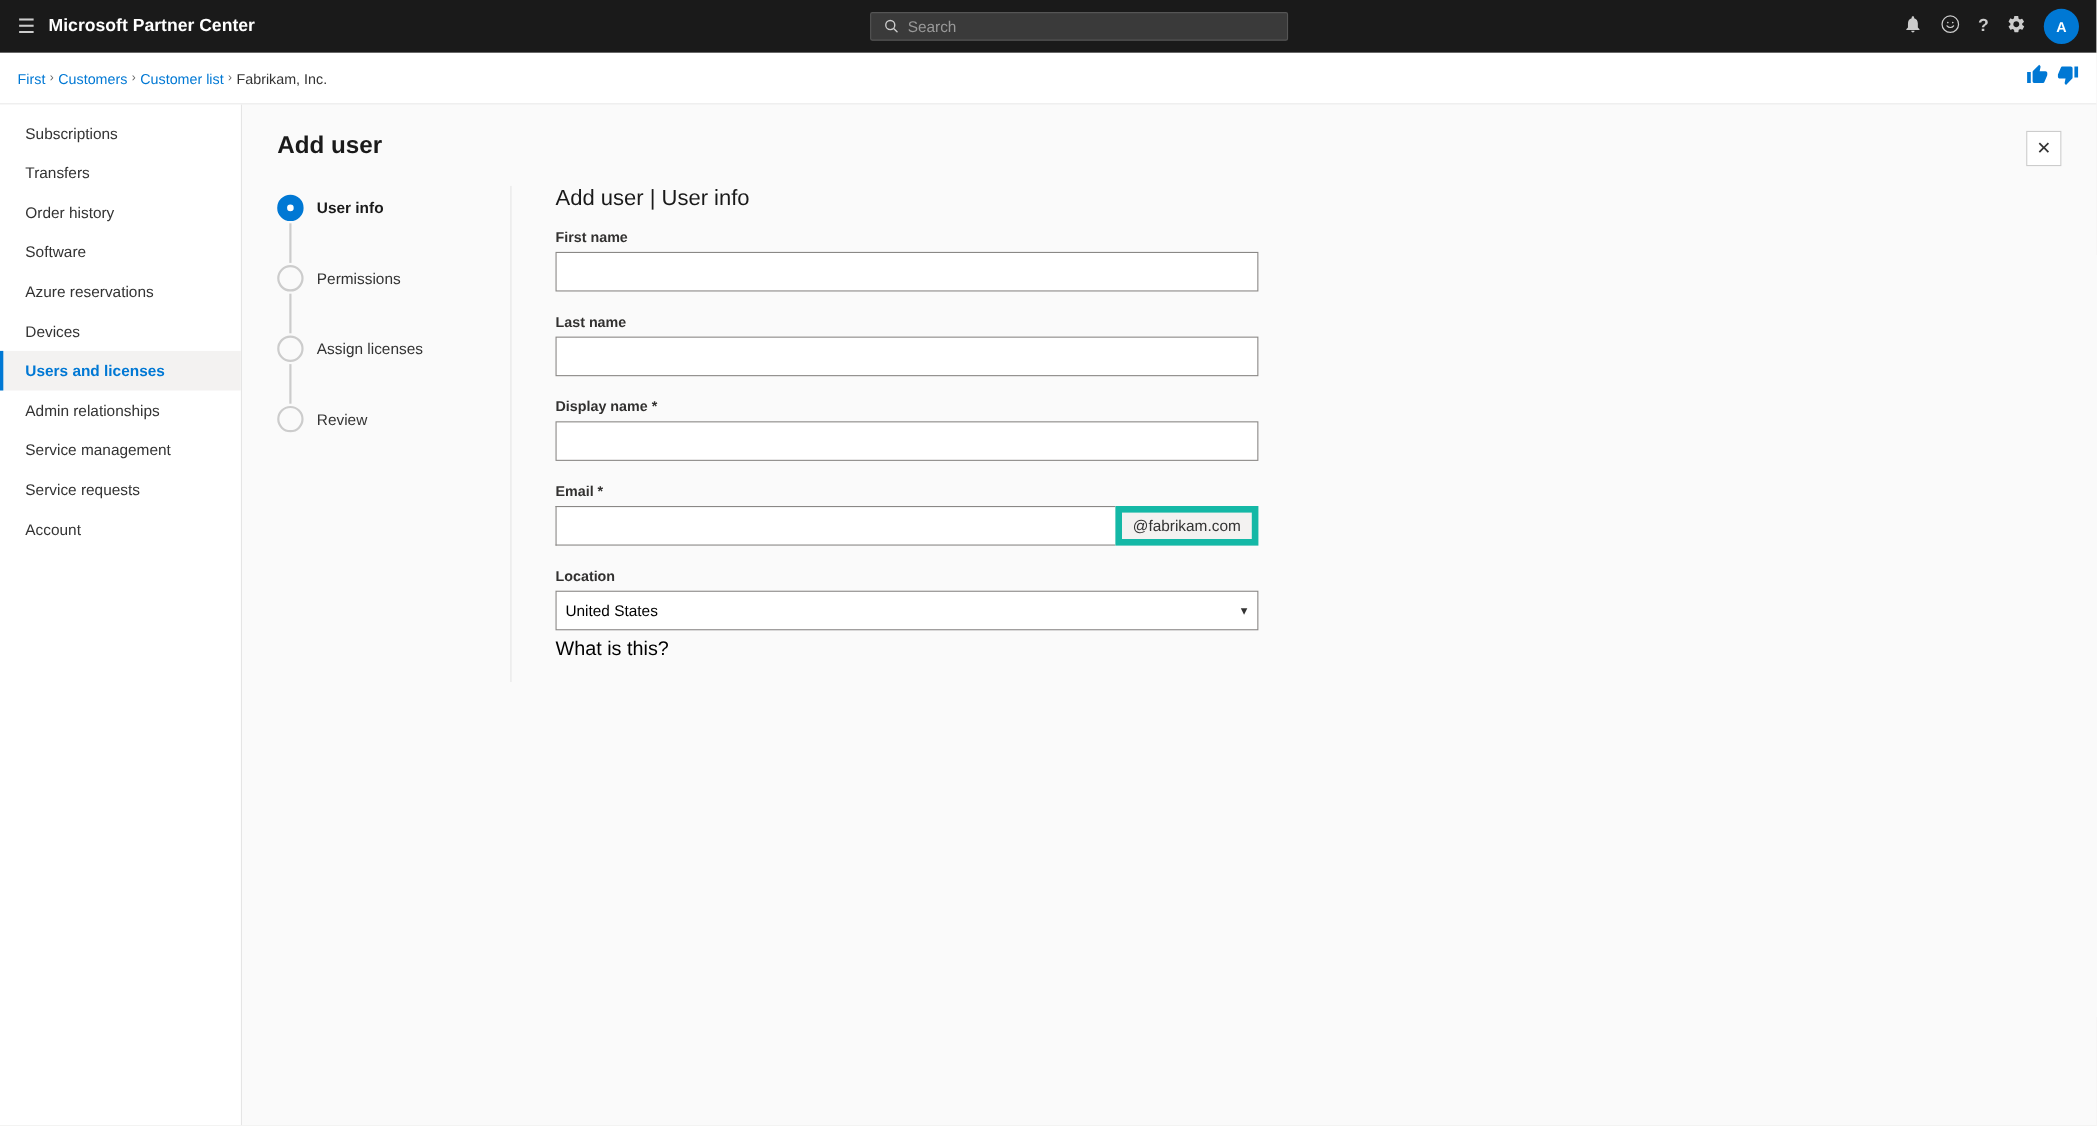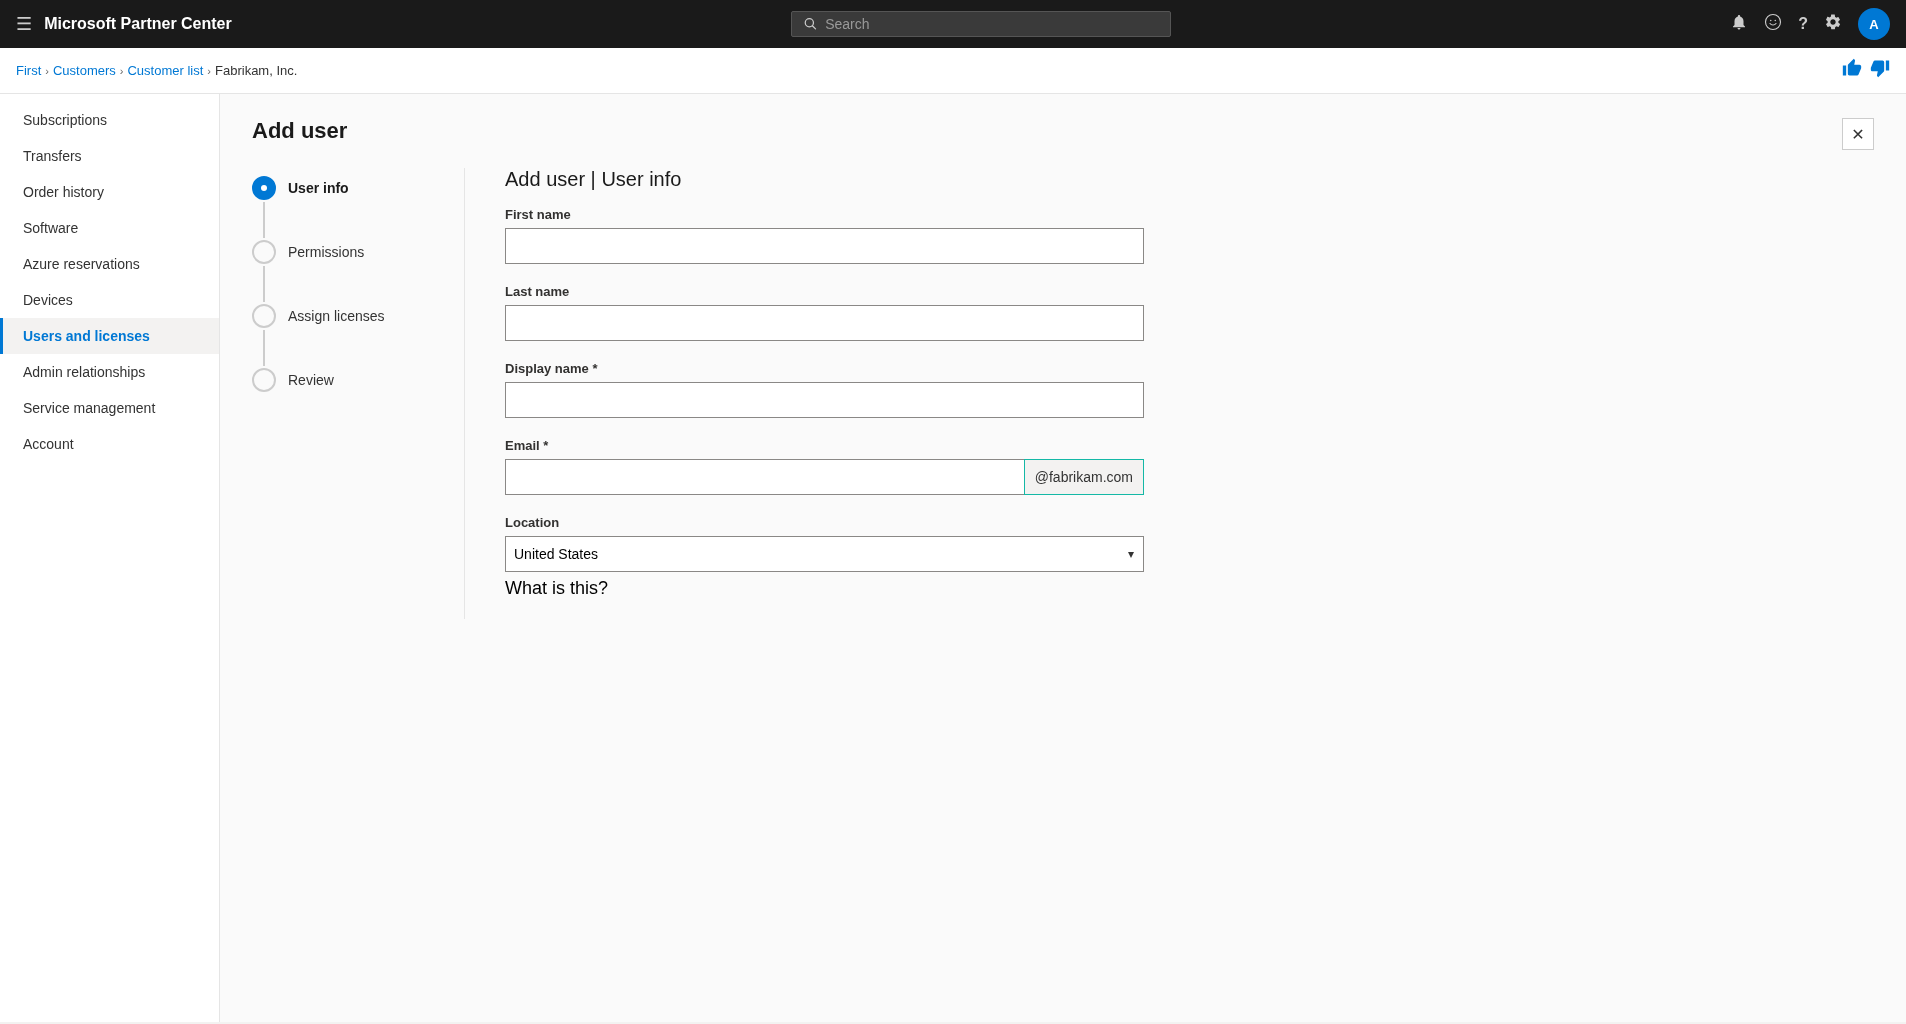--- a/index.html
+++ b/index.html
@@ -132,21 +132,21 @@
       outline: none; background: #fff;
     }
     .email-row { display: flex; }
     .email-input {
       flex: 1; height: 36px;
       border: 1px solid #8a8886; border-right: none;
       padding: 0 8px; font-size: 14px; outline: none;
     }
     .email-domain {
       height: 36px; padding: 0 10px;
-      background: #f3f2f1; border: 1px solid #14b8a6;
+      background: #f3f2f1; border: 6px solid #14b8a6;
       display: flex; align-items: center;
       font-size: 14px; color: #333;
     }
     .select-wrap { position: relative; }
     .form-select {
       width: 100%; height: 36px;
       border: 1px solid #8a8886;
       padding: 0 32px 0 8px;
       font-size: 14px; appearance: none;
       background: #fff; outline: none; cursor: pointer;
@@ -235,20 +235,21 @@
   <nav class="sidebar">
     <a class="sidebar-item">Subscriptions</a>
     <a class="sidebar-item">Transfers</a>
     <a class="sidebar-item">Order history</a>
     <a class="sidebar-item">Software</a>
     <a class="sidebar-item">Azure reservations</a>
     <a class="sidebar-item">Devices</a>
     <a class="sidebar-item active">Users and licenses</a>
     <a class="sidebar-item">Admin relationships</a>
     <a class="sidebar-item">Service management</a>
+    <a class="sidebar-item">Service requests</a>
     <a class="sidebar-item">Account</a>
   </nav>
 
   <main class="main-content">
     <div class="page-header">
       <h1 class="page-title">Add user</h1>
       <button class="close-btn">✕</button>
     </div>
 
     <div class="wizard-layout">

